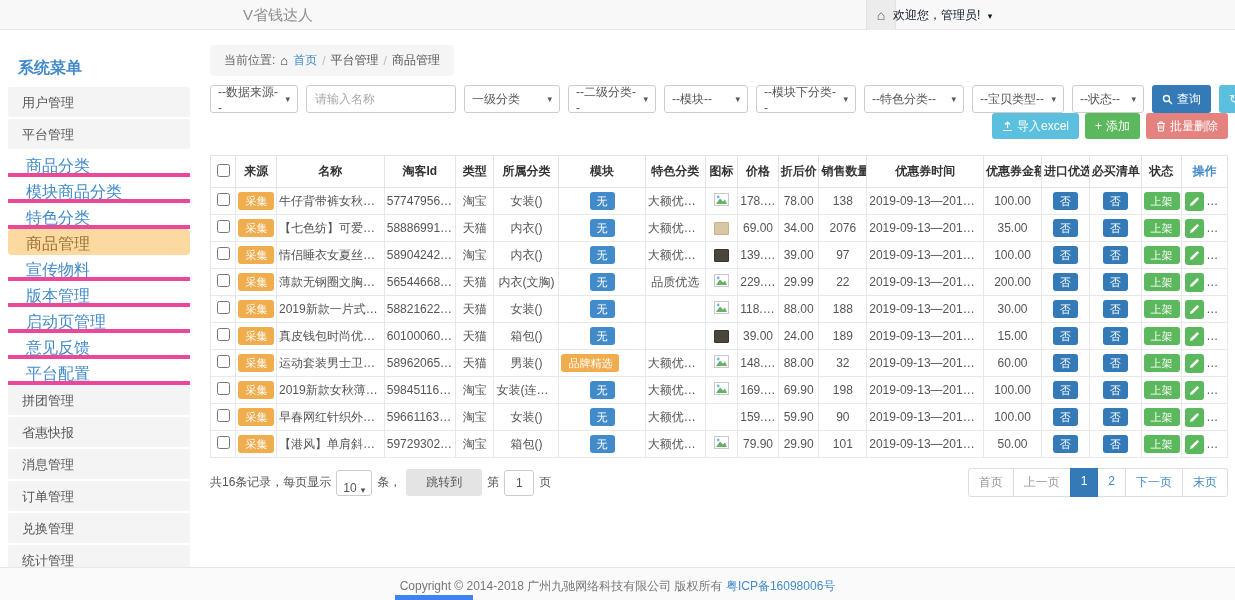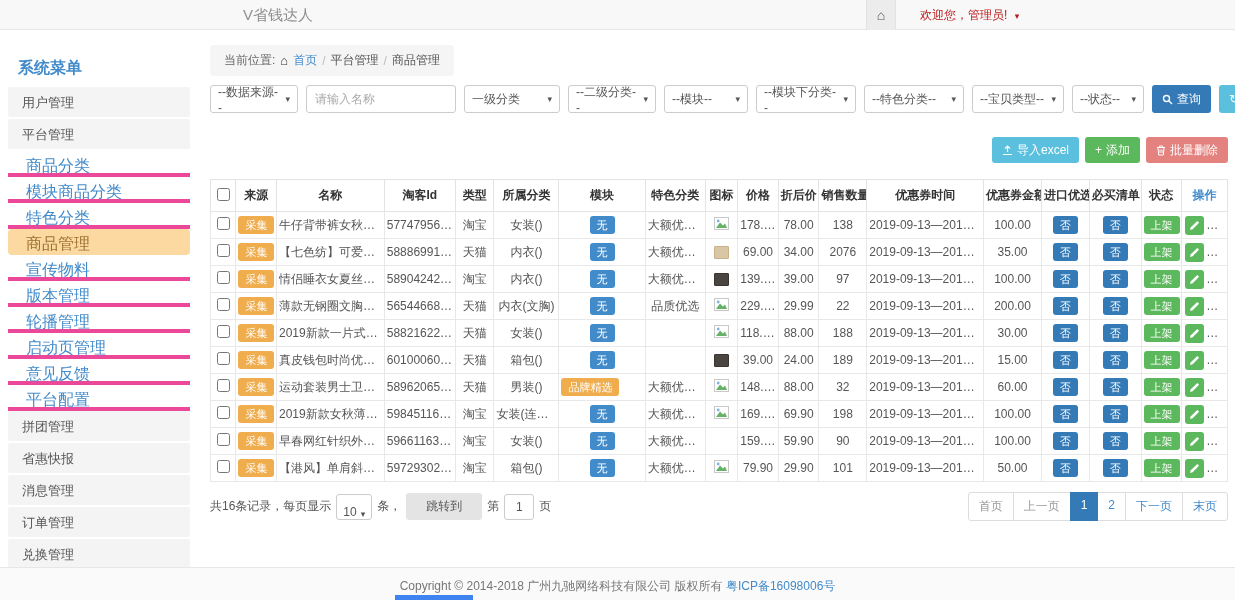--- a/index.html
+++ b/index.html
@@ -12,21 +12,21 @@
   }
   a { text-decoration: none; cursor: pointer; }
 
   
   .topbar { position:absolute; left:0; top:0; width:1235px; height:30px;
     background:#f8f8f8; border-bottom:1px solid #e7e7e7; z-index:5; }
   .brand { position:absolute; left:243px; top:0; line-height:30px; font-size:15px; color:#8e8e8e; }
   .home-btn { position:absolute; left:866px; top:0; width:30px; height:30px; background:#ececec;
     border-left:1px solid #e2e2e2; border-right:1px solid #e2e2e2; color:#555;
     text-align:center; line-height:30px; font-size:14px; cursor:pointer; }
-  .welcome { position:absolute; left:920px; top:0; line-height:30px; font-size:12px; color:#b91c1c; cursor:pointer; }
+  .welcome { position:absolute; left:893px; top:0; line-height:30px; font-size:12px; color:#0f172a; cursor:pointer; }
   .welcome .caret { font-size:9px; margin-left:4px; }
 
   
   .sidebar { position:absolute; left:8px; top:50px; width:182px; z-index:1; }
   .sidebar-header { color:#428bca; font-weight:bold; font-size:16px; padding:8px 10px 8px; }
   .side-top { background:#f4f4f4; border-radius:2px; margin-bottom:2px; padding:7px 14px;
     font-size:13px; color:#555; cursor:pointer; height:30px; }
   .side-sub { background:#fff; padding:5px 18px; font-size:16px; color:#428bca;
     border-bottom:4px solid #ec4899; cursor:pointer; height:26px; }
   .side-sub.active { background:#fcd9a1; border-radius:4px; color:#9c7434; border-bottom-color:transparent; }
@@ -51,21 +51,21 @@
   .text-input::placeholder { color:#aaa; }
 
   .btn { height:28px; border:none; border-radius:3px; color:#fff; font-size:12px; padding:0 10px;
     display:inline-flex; align-items:center; gap:4px; cursor:pointer; font-family:inherit; white-space:nowrap; }
   .btn-primary { background:#337ab7; }
   .btn-info { background:#5bc0de; }
   .btn-success { background:#5cb85c; }
   .btn-danger-light { background:#e4827f; }
   .glyph { font-size:12px; line-height:1; }
 
-  .actions { margin-top:24px; display:flex; justify-content:flex-end; gap:6px; }
+  .actions { margin-top:0; display:flex; justify-content:flex-end; gap:6px; }
   .actions .btn { height:26px; }
 
   table.grid { width:100%; border-collapse:collapse; table-layout:fixed; margin-top:16px; font-size:12px; }
   .grid th { border:1px solid #e3e3e3; padding:7px 2px; font-weight:bold; color:#333;
     text-align:center; background:#fff; white-space:nowrap; overflow:hidden; }
   .grid th.op { color:#428bca; }
   .grid td { border:1px solid #e8e8e8; padding:3px 2px; color:#555; text-align:center;
     white-space:nowrap; overflow:hidden; text-overflow:ellipsis; height:27px; vertical-align:middle; }
 
   .badge { display:inline-block; padding:2px 7px; border-radius:3px; color:#fff; font-size:11px; line-height:14px; }
@@ -124,21 +124,20 @@
   <div class="sidebar-header">系统菜单</div>
   <div id="sidebar-menu">
       <div class="side-top">用户管理</div>
       <div class="side-top">平台管理</div>
       <div class="side-sub">商品分类</div>
       <div class="side-sub">模块商品分类</div>
       <div class="side-sub">特色分类</div>
       <div class="side-sub active">商品管理</div>
       <div class="side-sub">宣传物料</div>
       <div class="side-sub">版本管理</div>
-      <div class="side-sub">轮播管理</div>
       <div class="side-sub">启动页管理</div>
       <div class="side-sub">意见反馈</div>
       <div class="side-sub">平台配置</div>
       <div class="side-top">拼团管理</div>
       <div class="side-top">省惠快报</div>
       <div class="side-top">消息管理</div>
       <div class="side-top">订单管理</div>
       <div class="side-top">兑换管理</div>
       <div class="side-top">统计管理</div>
     </div>

